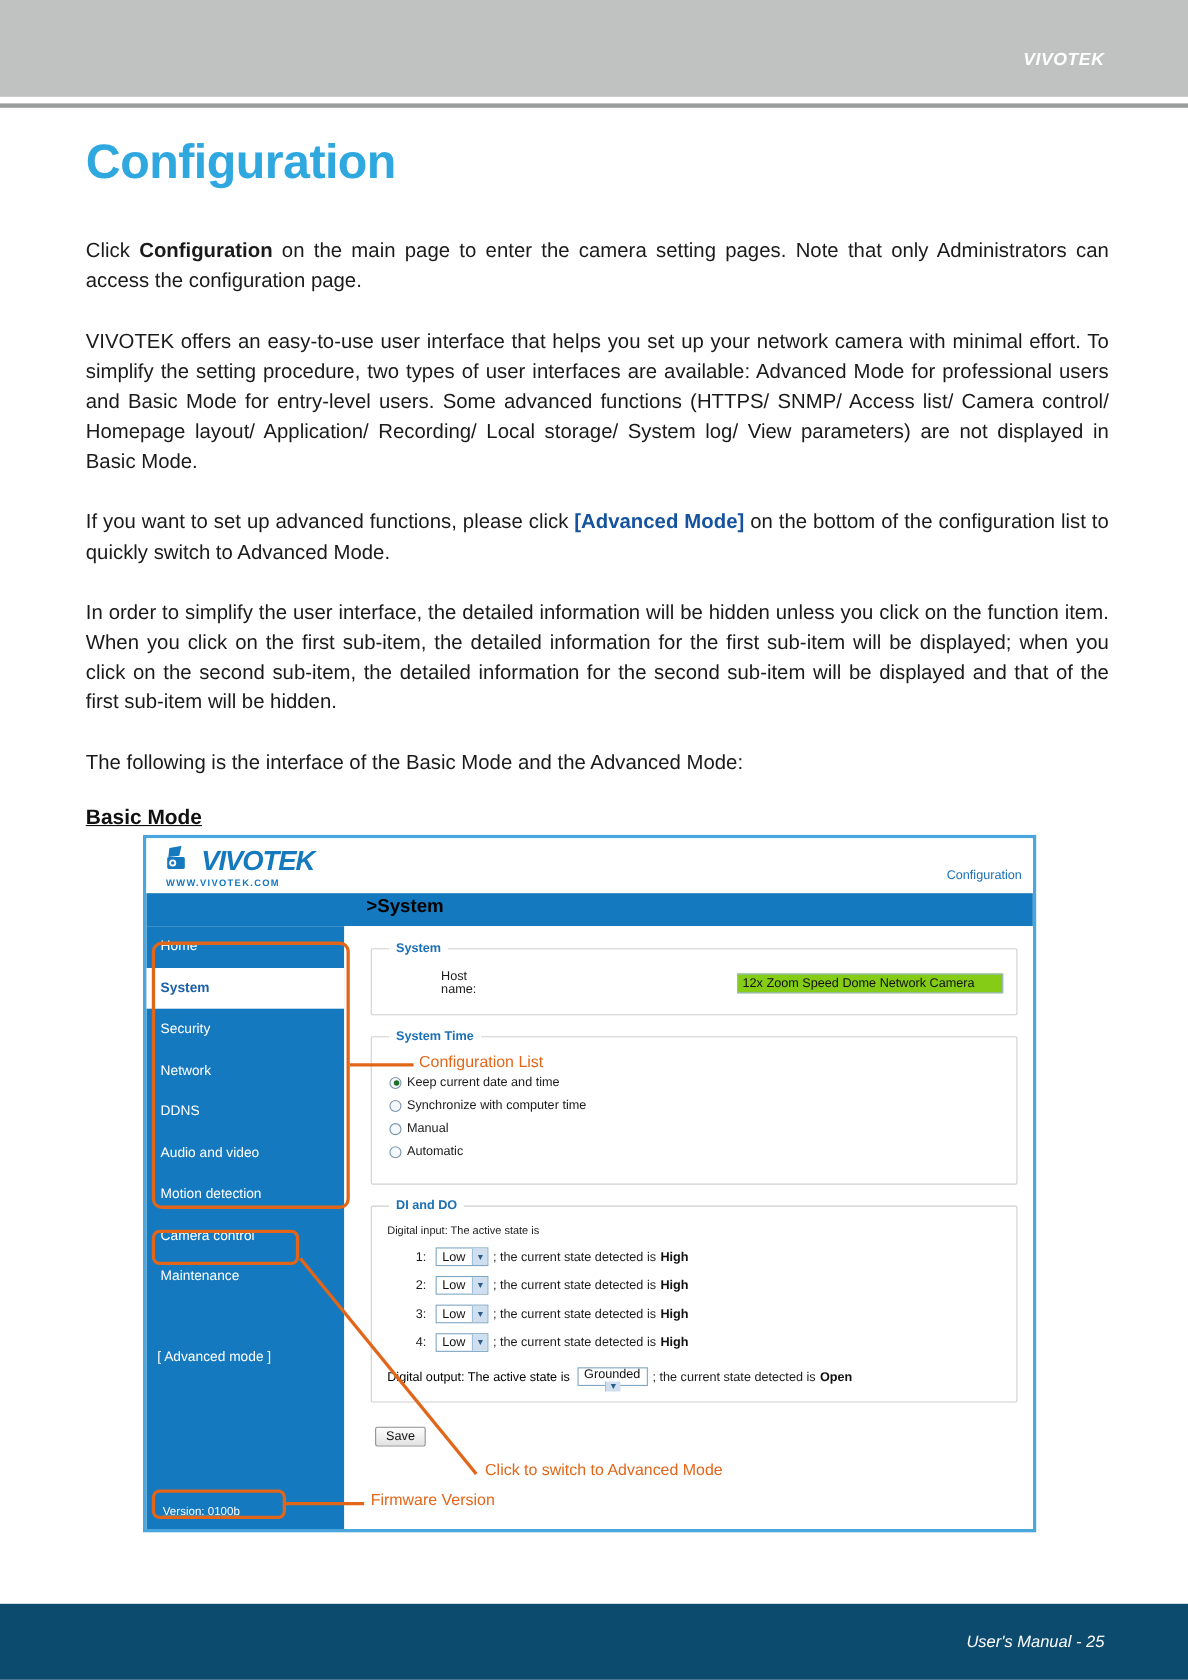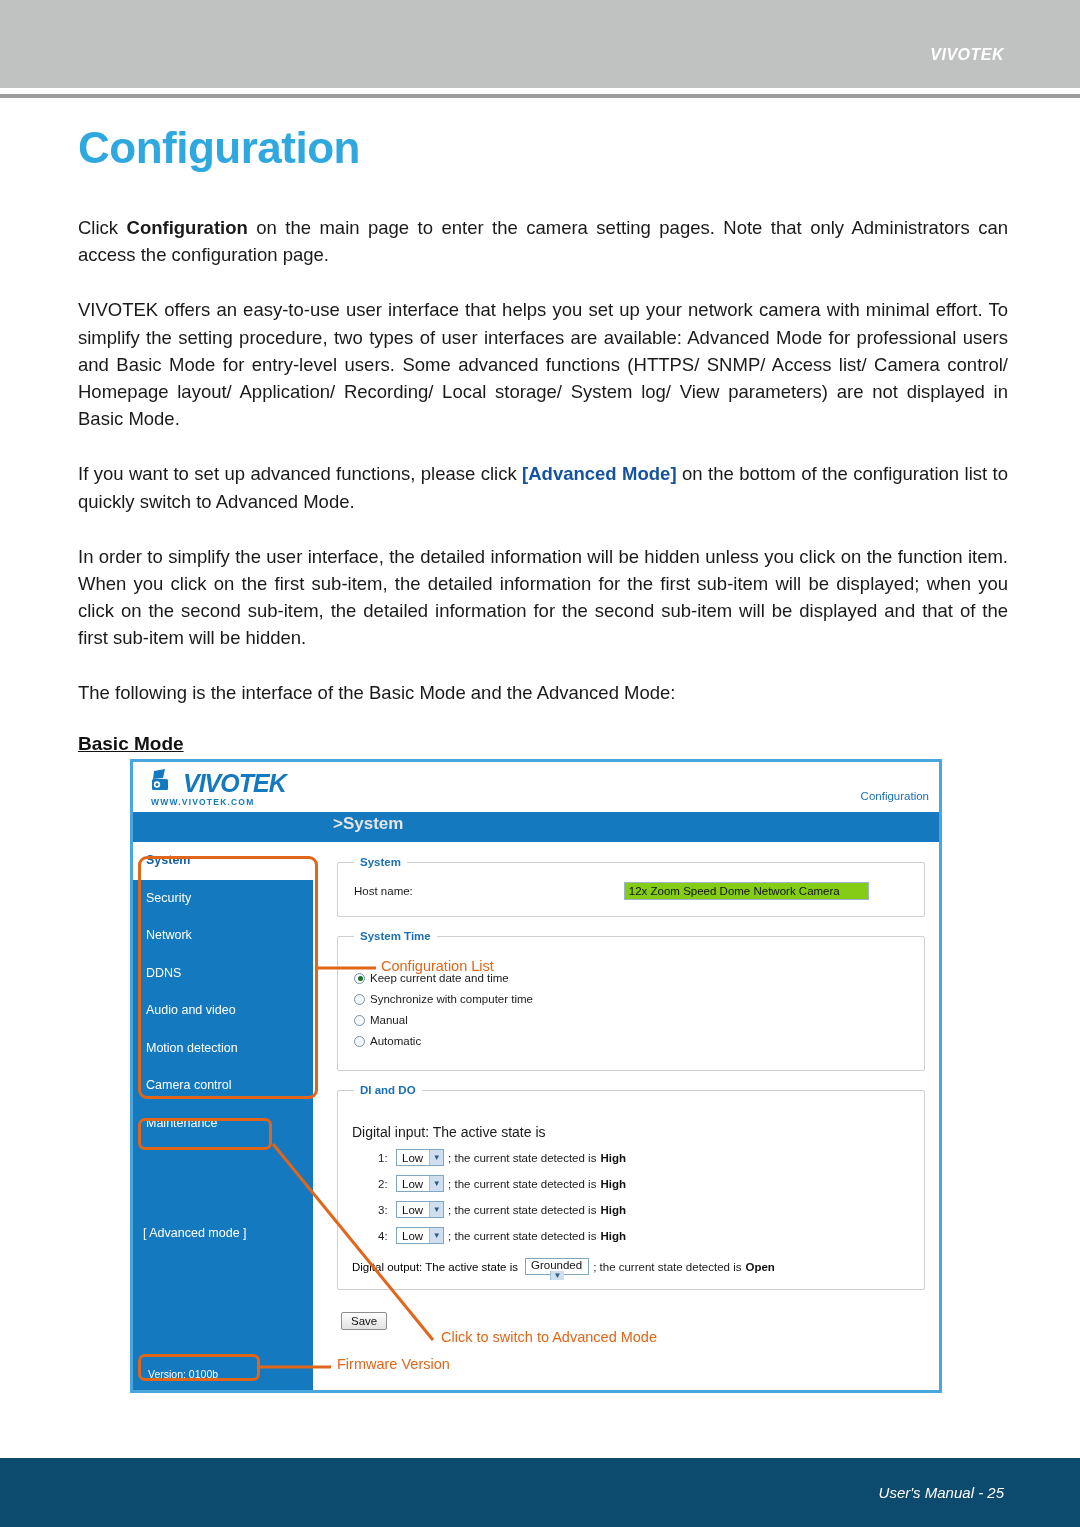--- a/index.html
+++ b/index.html
@@ -92,21 +92,21 @@
   .cfg-link {
     position:absolute; right:10px; top:28px;
     font-size:11.5px; color:#1b6fb5;
   }
 
   .ui-titlebar {
     position:relative; height:30px; background:#1479be;
   }
   .ui-titlebar .crumb {
     position:absolute; left:200px; top:2px;
-    color:#e5e5e5; font-size:17px; font-weight:bold;
+    color:#000000; font-size:17px; font-weight:bold;
   }
 
   .ui-body { position:relative; height:548px; }
 
   .ui-side {
     position:absolute; left:0; top:0; width:180px; height:100%;
     background:#1479be;
   }
   .nav-item {
     height:37.5px; line-height:37.5px;
@@ -132,21 +132,21 @@
 
   fieldset.grp {
     border:1px solid #cfcfcf; border-radius:2px;
     margin:0 0 13px 0; padding:8px 12px 12px 12px;
   }
   fieldset.grp > legend {
     color:#1b6fb5; font-size:11.5px; font-weight:bold;
     padding:0 6px; margin-left:4px;
   }
   .row-host { display:flex; align-items:center; padding:6px 0 4px 4px; }
-  .lbl { font-size:11.5px; color:#1a1a1a; }
+  .lbl { font-size:11.5px; color:#1a1a1a;margin-left:47px; }
   .host-input {
     margin-left:211px;
     border:1px solid #9bb6cd; background:#84cc16;
     font-family:"Liberation Sans", sans-serif;
     font-size:11.5px; color:#111;
     padding:2px 4px; width:245px;
   }
 
   .radio-row { display:flex; align-items:center; margin:0 0 9px 4px; }
   .radio-row:first-of-type { margin-top:22px; }
@@ -154,21 +154,21 @@
     width:11px; height:11px; border-radius:50%;
     border:1px solid #7a93a8; background:#f4f8fb;
     margin-right:5px; position:relative; flex:none;
   }
   .radio.on::after {
     content:""; position:absolute; left:2.5px; top:2.5px;
     width:5px; height:5px; border-radius:50%; background:#1d6f2a;
   }
   .radio-label { font-size:11.5px; color:#1a1a1a; }
 
-  .dio-lead { font-size:14px; color:#1a1a1a; margin:20px 0 9px 2px; }
+  .dio-lead { font-size:10px; color:#1a1a1a; margin:4px 0 9px 2px; }
   .di-row { display:flex; align-items:center; margin:0 0 9px 28px; font-size:11.5px; }
   .di-idx { width:14px; color:#1a1a1a; }
   .sel {
     display:inline-flex; align-items:center;
     border:1px solid #7fa7c4; background:#ffffff;
     height:17px; margin:0 4px;
   }
   .sel .selval {
     padding:0 6px 0 5px; font-size:11.5px; color:#111; white-space:nowrap;
   }
@@ -244,20 +244,21 @@
       <div class="cfg-link">Configuration</div>
     </div>
 
     <div class="ui-titlebar">
       <div class="crumb">&gt;System</div>
     </div>
 
     <div class="ui-body">
 
       <div class="ui-side">
+        <div class="nav-item">Home</div>
         <div class="nav-item active">System</div>
         <div class="nav-item">Security</div>
         <div class="nav-item">Network</div>
         <div class="nav-item">DDNS</div>
         <div class="nav-item">Audio and video</div>
         <div class="nav-item">Motion detection</div>
         <div class="nav-item">Camera control</div>
         <div class="nav-item">Maintenance</div>
 
         <div class="adv-mode-btn">[ Advanced mode ]</div>

